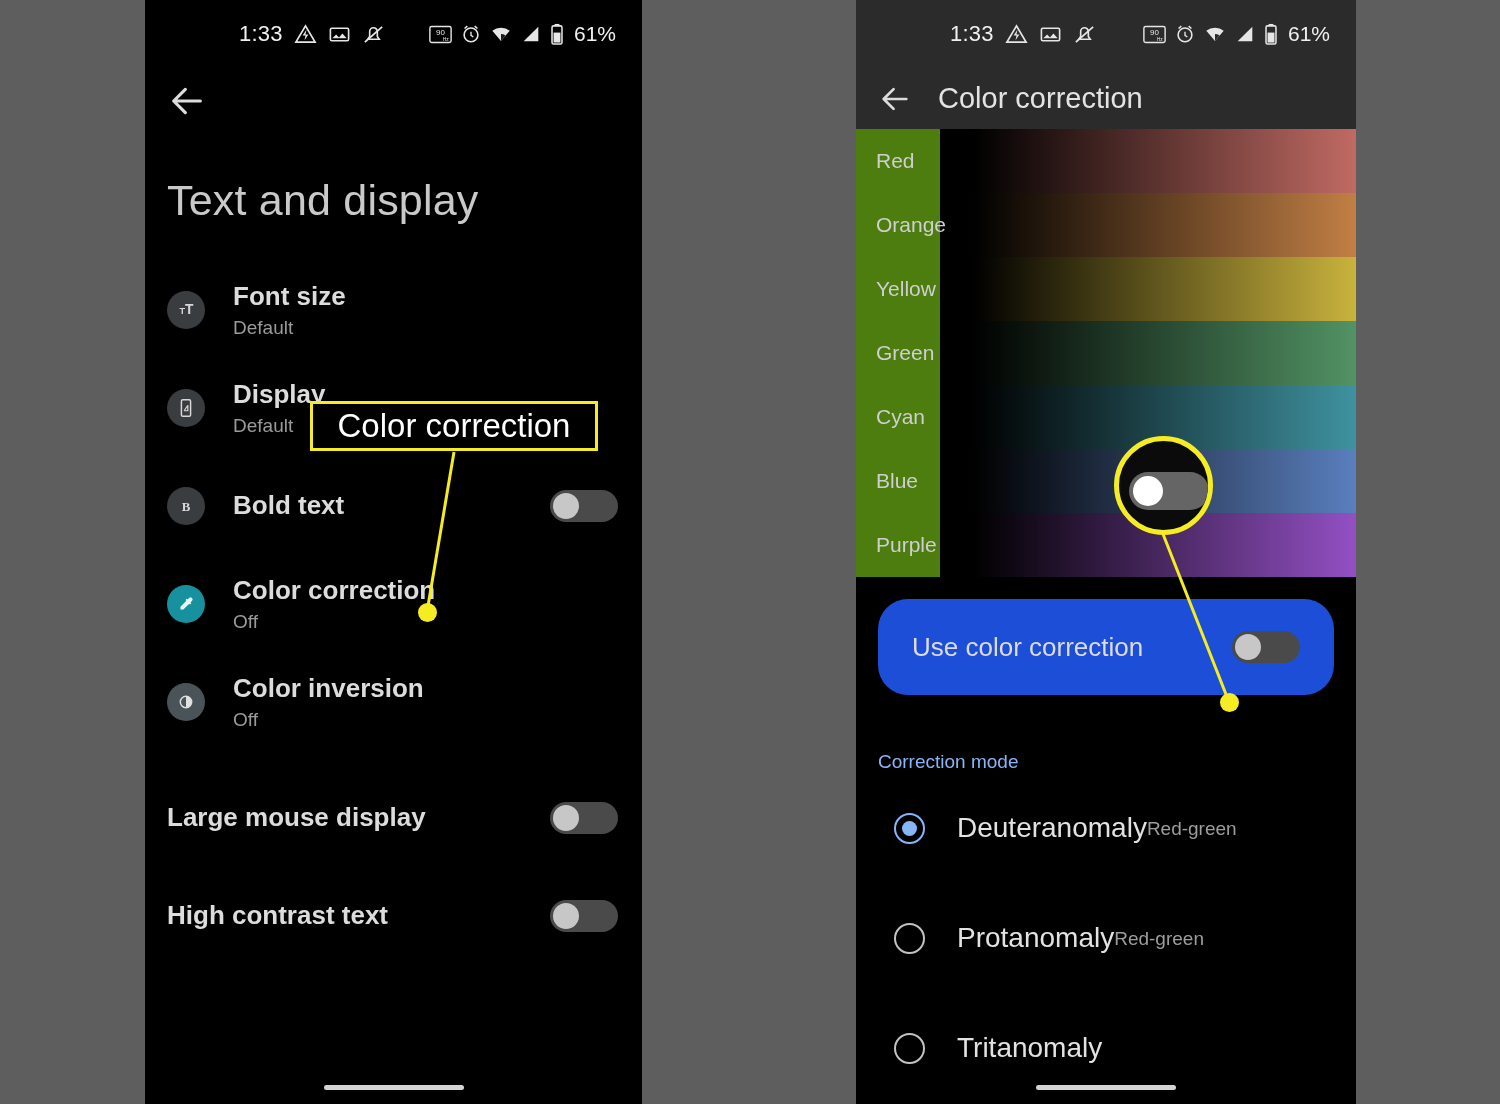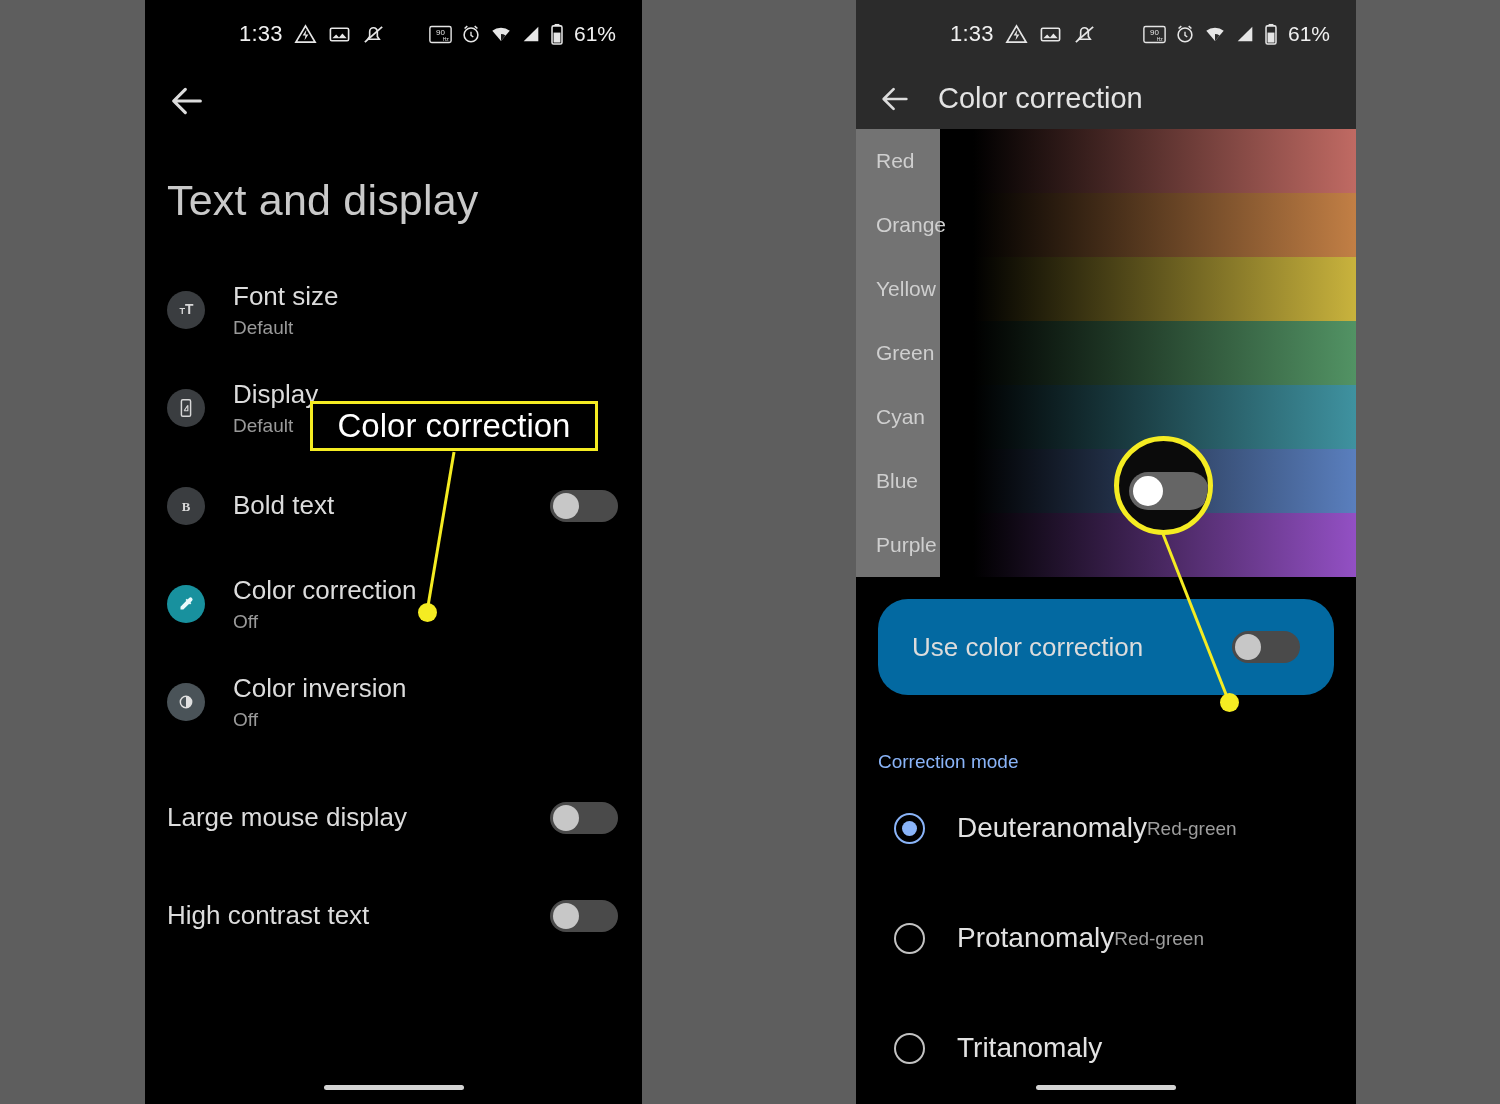--- a/index.html
+++ b/index.html
@@ -46,21 +46,21 @@
     height:98px;
   }
   .row-ico{
     width:38px;height:38px;border-radius:50%;
     flex:0 0 38px;display:flex;align-items:center;justify-content:center;
     background:#3a3d40;margin-right:28px;
   }
   .row-ico.teal{background:#18919e;}
   .row-ico.slate{background:#4a5358;}
   .row-txt{display:flex;flex-direction:column;justify-content:center;flex:1;}
-  .row-title{color:#dcdcdc;font-size:26px;line-height:1.2;}
+  .row-title{color:#dcdcdc;font-size:26px;line-height:1.2;font-weight:bold;}
   .row-sub{color:#9a9a9a;font-size:19px;margin-top:5px;}
   .row-noicon{padding-left:22px;}
   .row-noicon .row-title{font-size:26px;}
 
   
   .toggle{
     width:68px;height:32px;border-radius:18px;background:#4a4a4a;
     position:relative;flex:0 0 68px;margin-left:auto;
   }
   .toggle .knob{
@@ -76,33 +76,33 @@
   
   .rt-header{
     background:#2b2b2b;height:68px;
   }
   .rt-titlebar{
     background:#2b2b2b;height:61px;display:flex;align-items:center;padding-left:22px;
   }
   .rt-titlebar .back-arrow{width:34px;height:34px;margin-right:26px;}
   .rt-title{color:#e3e3e3;font-size:29px;font-weight:400;}
 
-  .swatches{position:relative;background:#737373;}
+  .swatches{position:relative;background:#4d7c0f;}
   .swatch{position:relative;height:64px;}
   .swatch .grad{
     position:absolute;left:84px;right:0;top:0;bottom:0;
   }
   .swatch .lbl{
     position:absolute;left:20px;top:0;height:100%;
     display:flex;align-items:center;
     color:#cfcfcf;font-size:21px;z-index:3;
   }
 
   .card{
-    margin:22px 22px 0 22px;background:#0369a1;border-radius:30px;
+    margin:22px 22px 0 22px;background:#1d4ed8;border-radius:30px;
     height:96px;display:flex;align-items:center;padding:0 34px;box-sizing:border-box;
   }
   .card-label{color:#dcdcdc;font-size:26px;}
   .card .toggle{margin-left:auto;}
 
   .section-head{
     color:#8ab4f8;font-size:19px;padding:56px 0 0 22px;
   }
 
   .radio-row{display:flex;align-items:center;padding:0 22px;height:110px;}

